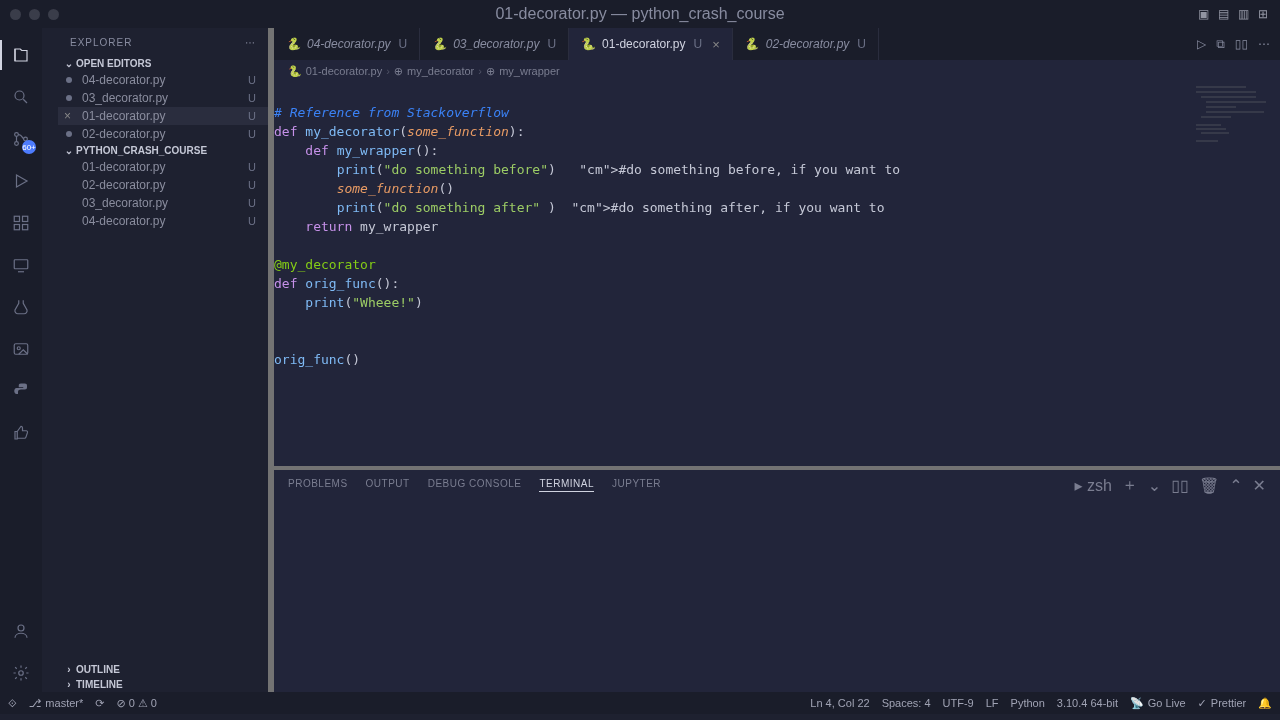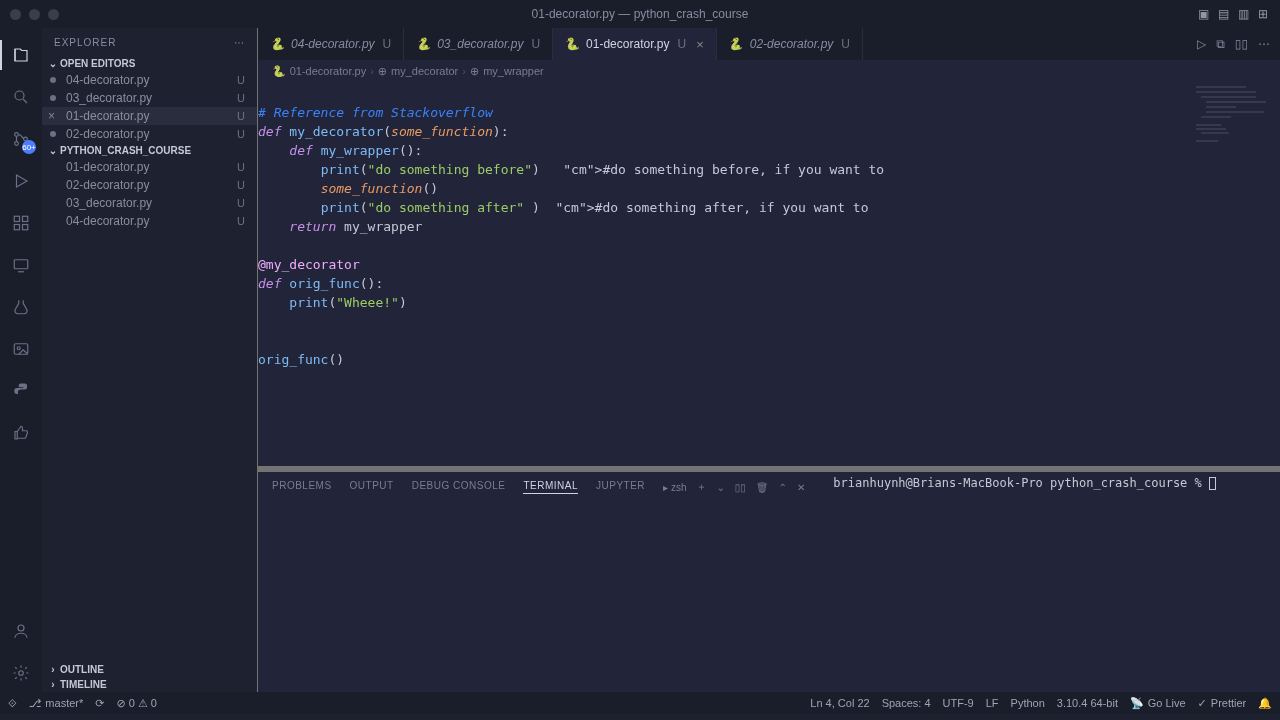--- a/index.html
+++ b/index.html
@@ -15,21 +15,21 @@
 .titlebar {
   height: 28px;
   background: #1a1d2a;
   display: flex;
   align-items: center;
   justify-content: center;
   position: relative;
 }
 .traffic-lights { position: absolute; left: 10px; display: flex; gap: 8px; }
 .tl { width: 11px; height: 11px; border-radius: 50%; background: #3a3d4a; }
-.title-text { color: #888ca0; font-size: 12px; }
+.title-text { color: #888ca0; font-size: 16px; }
 .titlebar-right { position: absolute; right: 8px; display: flex; gap: 6px; align-items: center; }
 .titlebar-right .ticon { width: 14px; height: 14px; opacity: 0.7; }
 
 .main { display: flex; height: 664px; }
 .activity-bar {
   width: 42px;
   background: #1a1d2a;
   display: flex;
   flex-direction: column;
   align-items: center;
@@ -52,21 +52,22 @@
   background: #4d7cfe; color: #fff;
   font-size: 8px; border-radius: 8px;
   min-width: 14px; height: 14px;
   display: flex; align-items: center; justify-content: center;
 }
 
 .sidebar {
   width: 216px;
   background: #1e2130;
   display: flex; flex-direction: column;
-  border-right: 1px solid #737373;
+  border-right: 6px solid #737373;
+  margin-left: 16px;
 }
 .sidebar-header {
   height: 28px;
   display: flex; align-items: center; justify-content: space-between;
   padding: 0 12px;
   color: #888ca0;
   font-size: 10px;
   letter-spacing: 1px;
 }
 .section-hdr {
@@ -135,42 +136,42 @@
 .code {
   flex: 1;
   font-family: "Menlo","Consolas",monospace;
   font-size: 13px;
   line-height: 19px;
   padding-top: 2px;
   white-space: pre;
   color: #c5c8d6;
 }
 .cm { color: #3b82f6; font-style: italic; }
-.kw { color: #c691e9; font-style: italic; }
+.kw { color: #c691e9; }
 .fn { color: #7fbaf5; }
 .pr { color: #e89b64; font-style: italic; }
 .st { color: #9ccc65; }
-.dc { color: #f0abfc; }
+.dc { color: #84cc16; }
 .minimap { position: absolute; top: 4px; right: 4px; width: 80px; height: 60px; opacity: 0.2; }
 
 .panel {
   height: 226px;
   background: #22253a;
-  border-top: 6px solid #737373;
-  display: flex; flex-direction: row;
+  border-top: 4px solid #737373;
+  display: flex; flex-direction: column;
 }
 .panel-tabs {
   height: 30px; display: flex; align-items: center; gap: 18px;
   padding: 0 14px;
   font-size: 10px;
   color: #7a7d90;
 }
 .panel-tabs .ptab { cursor: pointer; letter-spacing: 0.5px; }
 .panel-tabs .ptab.active { color: #d0d3e0; border-bottom: 1px solid #d0d3e0; padding-bottom: 2px; }
-.panel-tabs-right { margin-left: auto; display: flex; gap: 10px; align-items: center; font-size: 10px; }
+.panel-tabs-right { margin-left: auto; display: flex; gap: 10px; align-items: center; font-size: 16px; }
 .term {
   flex: 1;
   padding: 4px 14px;
   font-family: "Menlo","Consolas",monospace;
   font-size: 12px;
   color: #c5c8d6;
 }
 .cursor-block { display: inline-block; width: 7px; height: 13px; border: 1px solid #c5c8d6; vertical-align: middle; }
 
 .statusbar {
@@ -440,23 +441,20 @@
         <div class="panel-tabs-right">
           <span>▸ <span>zsh</span></span>
           <span>＋</span>
           <span>⌄</span>
           <span>▯▯</span>
           <span>🗑</span>
           <span>⌃</span>
           <span>✕</span>
         </div>
       </div>
-      <div class="term">
-        <span>brianhuynh@Brians-MacBook-Pro python_crash_course % </span><span class="cursor-block"></span>
-      </div>
     </div>
   </div>
 </div>
 
 <div class="statusbar">
   <span class="sb-item">⟐</span>
   <span class="sb-item">⎇ <span>master*</span></span>
   <span class="sb-item">⟳</span>
   <span class="sb-item">⊘ 0  ⚠ 0</span>
   <div class="sb-right">

